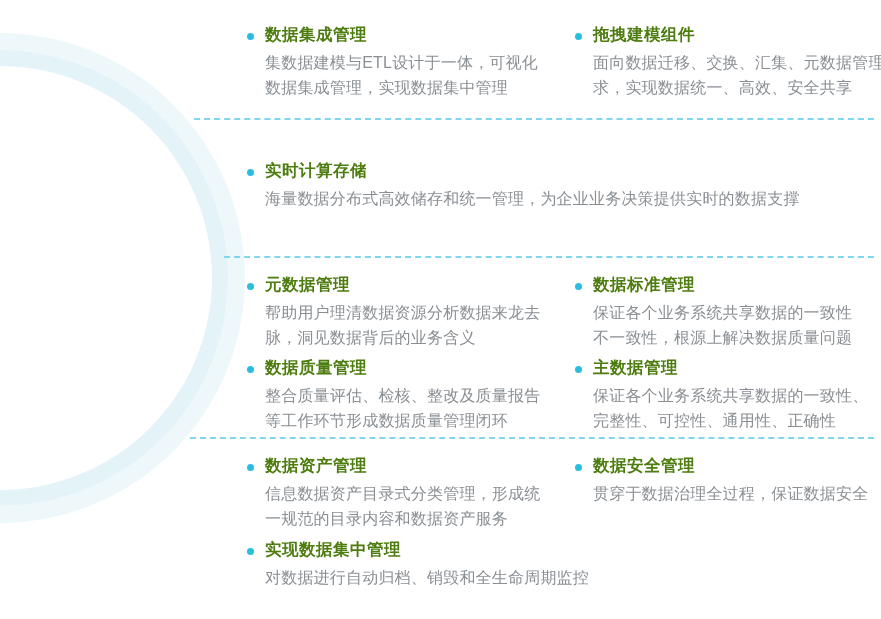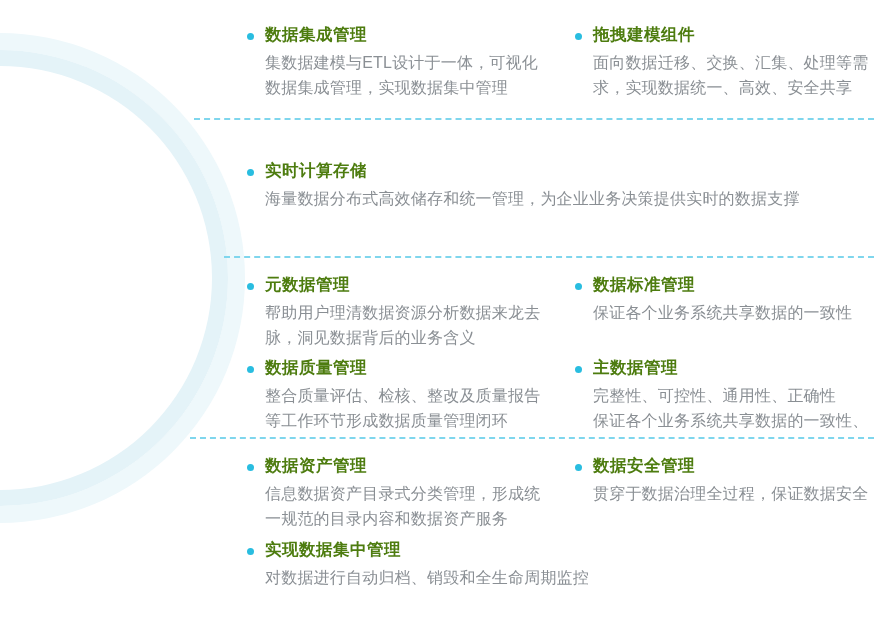--- a/index.html
+++ b/index.html
@@ -102,21 +102,21 @@
     <p>
       <span>集数据建模与ETL设计于一体，可视化</span>
       <span>数据集成管理，实现数据集中管理</span>
     </p>
   </div>
 
   <div class="item" style="left:575px;top:24px;width:300px;">
     <span class="bullet"></span>
     <h3>拖拽建模组件</h3>
     <p>
-      <span>面向数据迁移、交换、汇集、处理等需</span>
+      <span>面向数据迁移、交换、汇集、元数据管理</span>
       <span>求，实现数据统一、高效、安全共享</span>
     </p>
   </div>
 
   <div class="item" style="left:247px;top:160px;width:610px;">
     <span class="bullet"></span>
     <h3>实时计算存储</h3>
     <p>
       <span>海量数据分布式高效储存和统一管理，为企业业务决策提供实时的数据支撑</span>
     </p>
@@ -129,38 +129,39 @@
       <span>帮助用户理清数据资源分析数据来龙去</span>
       <span>脉，洞见数据背后的业务含义</span>
     </p>
   </div>
 
   <div class="item" style="left:575px;top:274px;width:300px;">
     <span class="bullet"></span>
     <h3>数据标准管理</h3>
     <p>
       <span>保证各个业务系统共享数据的一致性</span>
+      <span>不一致性，根源上解决数据质量问题</span>
     </p>
   </div>
 
   <div class="item" style="left:247px;top:357px;width:300px;">
     <span class="bullet"></span>
     <h3>数据质量管理</h3>
     <p>
       <span>整合质量评估、检核、整改及质量报告</span>
       <span>等工作环节形成数据质量管理闭环</span>
     </p>
   </div>
 
   <div class="item" style="left:575px;top:357px;width:300px;">
     <span class="bullet"></span>
     <h3>主数据管理</h3>
     <p>
+      <span>保证各个业务系统共享数据的一致性、</span>
       <span>完整性、可控性、通用性、正确性</span>
-      <span>保证各个业务系统共享数据的一致性、</span>
     </p>
   </div>
 
   <div class="item" style="left:247px;top:455px;width:300px;">
     <span class="bullet"></span>
     <h3>数据资产管理</h3>
     <p>
       <span>信息数据资产目录式分类管理，形成统</span>
       <span>一规范的目录内容和数据资产服务</span>
     </p>

